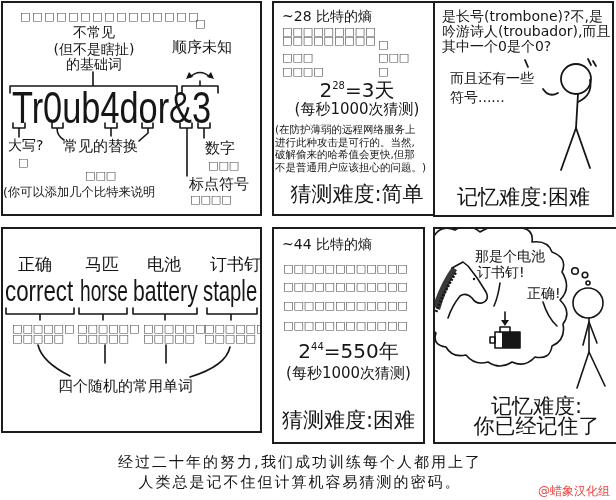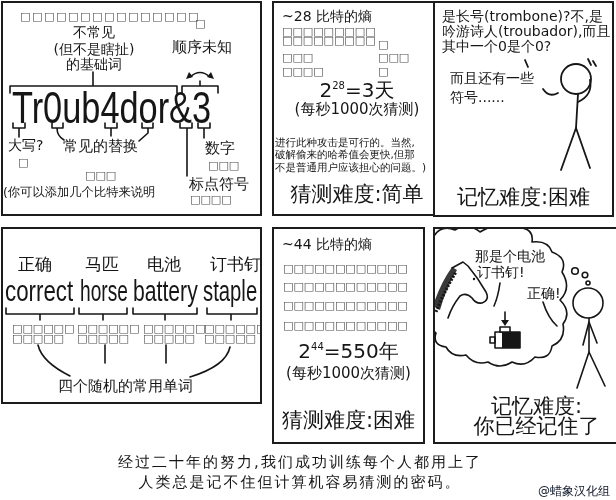--- a/index.html
+++ b/index.html
@@ -16,21 +16,21 @@
     .lbl17 { font-size:17px; }
     .big { font-size:21px; }
     .note { font-size:10.5px; line-height:12.6px; }
     .pw { font-family:"Liberation Sans", sans-serif; font-size:44px; transform-origin:left top; transform:scaleX(0.78); letter-spacing:0; }
     .word { font-family:"Liberation Sans", sans-serif; font-size:29px; transform-origin:left top; }
     .formula { font-size:20px; }
     .formula sup { font-size:10px; vertical-align:super; }
     svg.draw { position:absolute; left:0; top:0; }
     svg.draw path, svg.draw circle, svg.draw line, svg.draw rect { vector-effect:non-scaling-stroke; }
     .caption { position:absolute; left:0; width:600px; text-align:center; font-size:15px; letter-spacing:2px; line-height:1; white-space:nowrap; }
-    .watermark { position:absolute; left:538px; top:485px; font-size:12px; color:#0f172a; white-space:nowrap; line-height:1; }
+    .watermark { position:absolute; left:538px; top:485px; font-size:12px; color:#ef4444; white-space:nowrap; line-height:1; }
   </style>
 </head>
 <body>
 
 <div class="panel" style="left:1px;top:1px;width:261px;height:215px;">
   <svg class="draw" width="257" height="211" viewBox="3 3 257 211">
     <g fill="none" stroke="#161616" stroke-width="1.6" stroke-linecap="round" stroke-linejoin="round">
       <path d="M10,93 L10,86 L177,86 L177,93 M93,86 L93,72"></path>
       <path d="M182,93 L182,86 L218,86 L218,93 M200,86 L200,81"></path>
       <path d="M190,77 Q200,68 210,77"></path>
@@ -70,20 +70,21 @@
   <div class="t tofu" style="left:8px;top:32px;">□□□□□□□□□</div>
   <div class="t tofu" style="left:8px;top:49px;">□□□</div>
   <div class="t tofu" style="left:8px;top:63px;">□□□□</div>
   <div class="t tofu" style="left:104px;top:36px;">□</div>
   <div class="t tofu" style="left:104px;top:49px;">□□□</div>
   <div class="t tofu" style="left:104px;top:63px;">□</div>
   <div class="t center formula" style="top:77px;">
     <span>2</span><sup>28</sup><span>=3天</span>
   </div>
   <div class="t center lbl15" style="top:99px;">(每秒1000次猜测)</div>
+  <div class="t note" style="left:1px;top:120px;">(在防护薄弱的远程网络服务上</div>
   <div class="t note" style="left:1px;top:133px;">进行此种攻击是可行的。当然,</div>
   <div class="t note" style="left:1px;top:145px;">破解偷来的哈希值会更快,但那</div>
   <div class="t note" style="left:1px;top:158px;">不是普通用户应该担心的问题。)</div>
   <div class="t center big" style="top:181px;">猜测难度:简单</div>
 </div>
 
 <div class="panel" style="left:433px;top:1px;width:181px;height:216px;">
   <svg class="draw" width="177" height="212" viewBox="435 3 177 212">
     <g fill="none" stroke="#161616" stroke-width="1.8" stroke-linecap="round" stroke-linejoin="round">
       <path d="M525,60 L528,67"></path>
@@ -96,21 +97,21 @@
     </g>
   </svg>
   <div class="t lbl14" style="left:7px;top:21px;">吟游诗人(troubador),而且</div>
   <div class="t lbl14" style="left:7px;top:6px;">是长号(trombone)?不,是</div>
   <div class="t lbl14" style="left:7px;top:36px;">其中一个0是个0?</div>
   <div class="t lbl14" style="left:15px;top:68px;">而且还有一些</div>
   <div class="t lbl14" style="left:15px;top:87px;">符号......</div>
   <div class="t center big" style="top:184px;">记忆难度:困难</div>
 </div>
 
-<div class="panel" style="left:1px;top:227px;width:261px;height:177px;">
+<div class="panel" style="left:1px;top:227px;width:261px;height:206px;">
   <svg class="draw" width="257" height="213" viewBox="3 229 257 213">
     <g fill="none" stroke="#161616" stroke-width="1.6" stroke-linecap="round" stroke-linejoin="round">
       <path d="M6,308 L6,314 L74,314 L74,308 M40,314 L40,320"></path>
       <path d="M79,308 L79,314 L127,314 L127,308 M103,314 L103,320"></path>
       <path d="M133,308 L133,314 L197,314 L197,308 M165,314 L165,320"></path>
       <path d="M207,308 L207,314 L257,314 L257,308 M231,314 L231,320"></path>
       <path d="M38,345 Q42,362 70,376"></path>
       <path d="M105,345 L105,363"></path>
       <path d="M166,345 L166,363"></path>
       <path d="M230,347 Q226,366 190,377"></path>

